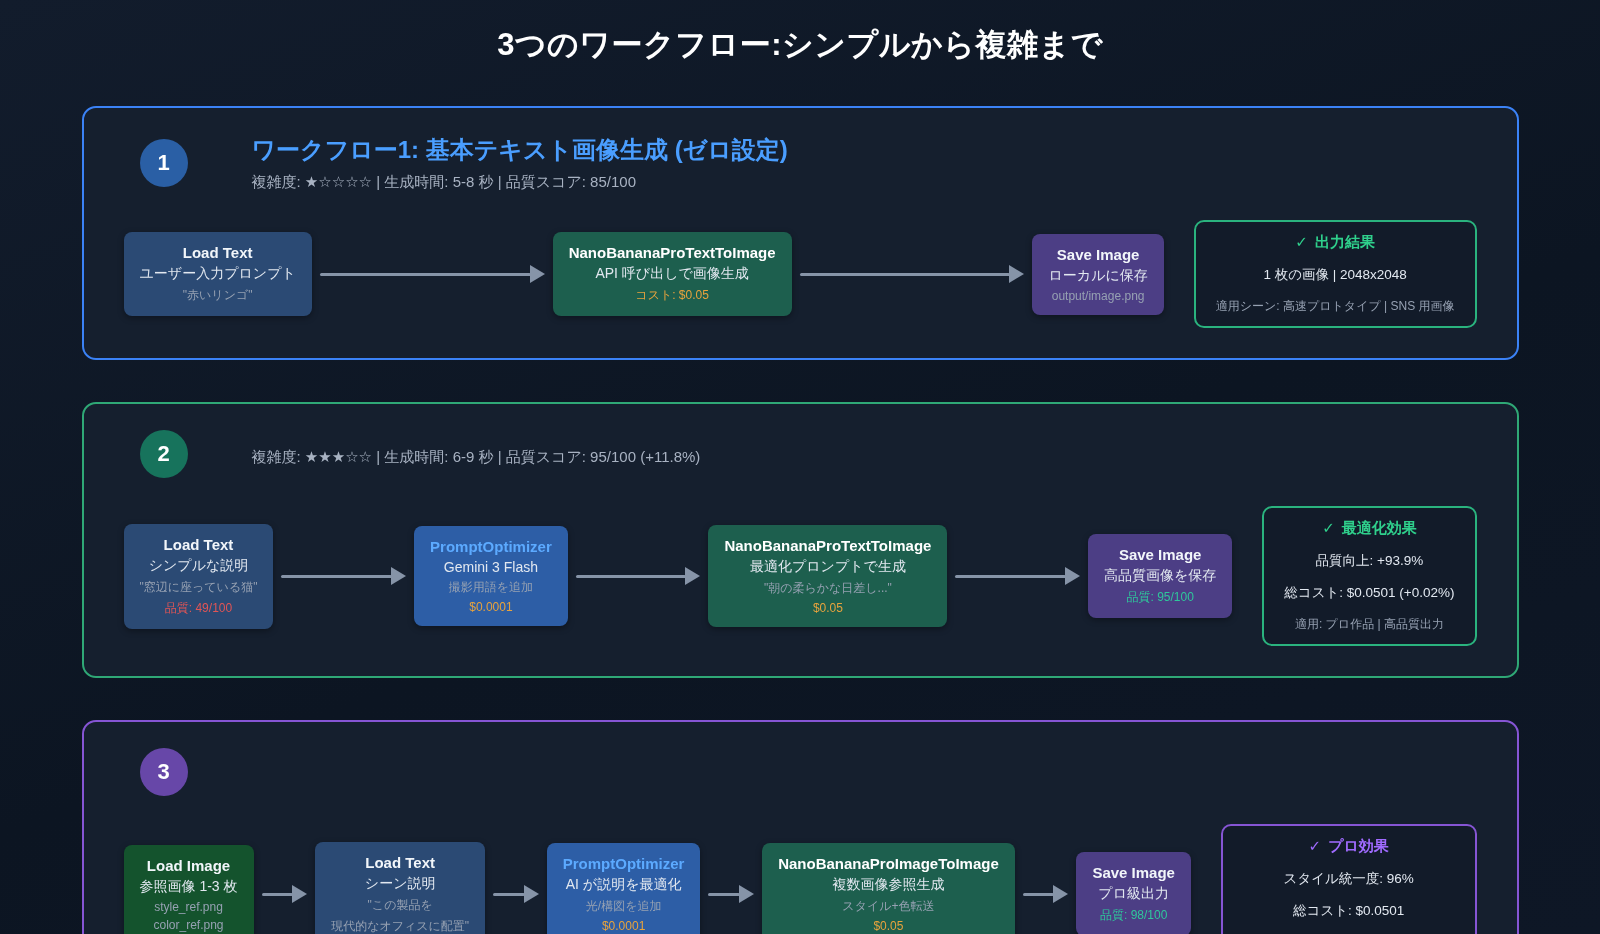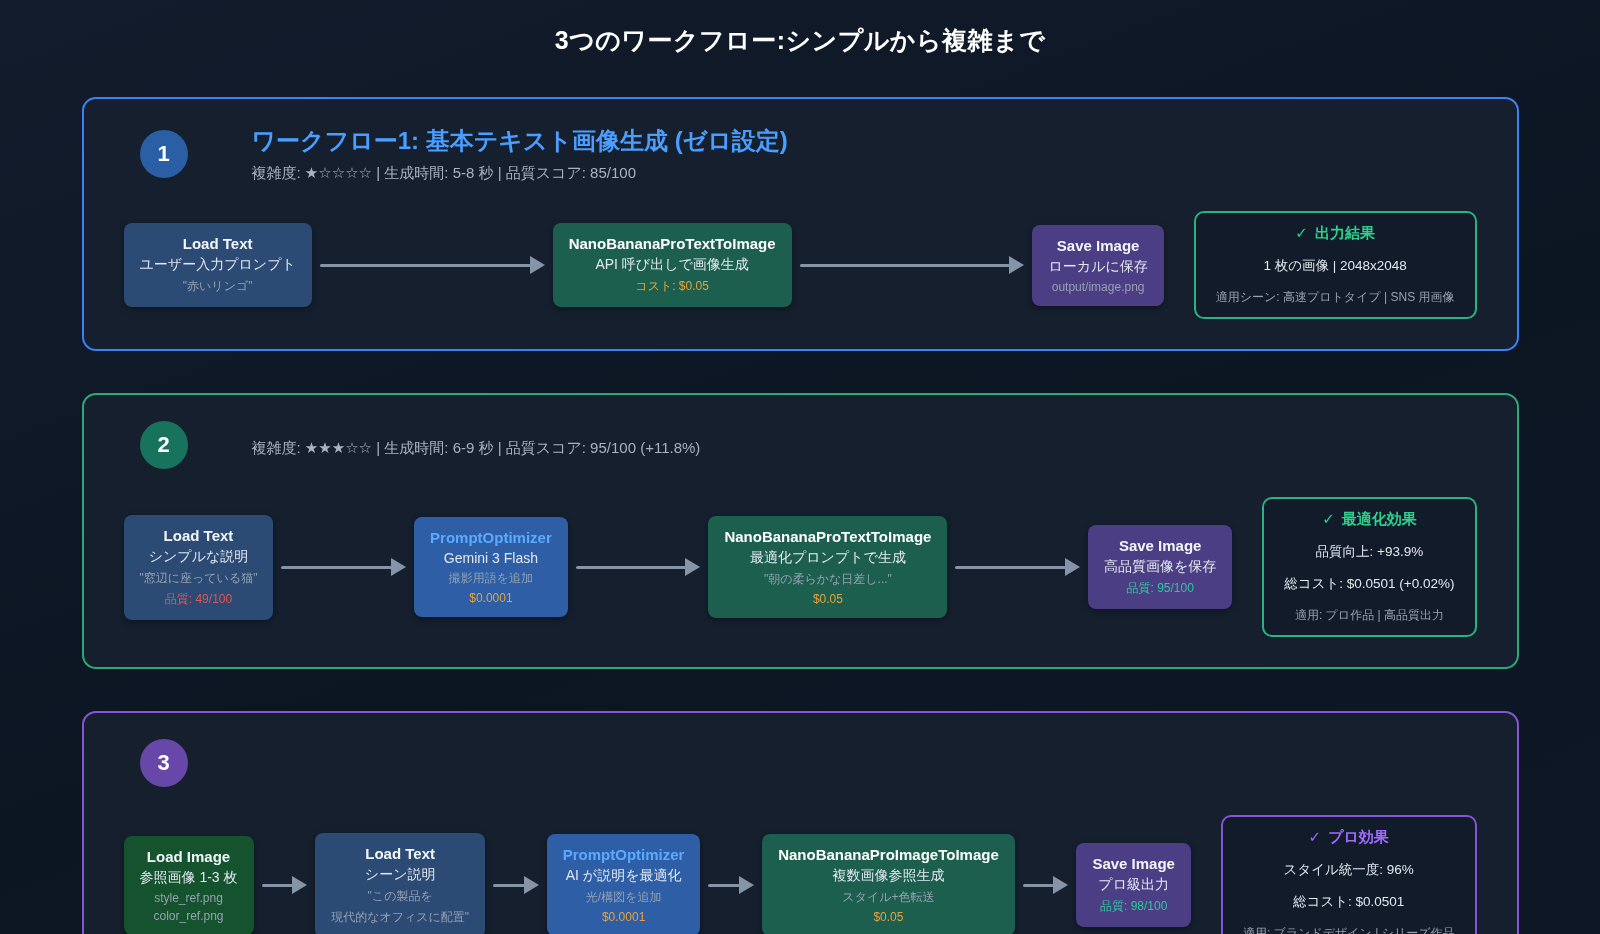--- a/index.html
+++ b/index.html
@@ -5,21 +5,21 @@
   * { margin: 0; padding: 0; box-sizing: border-box; }
   html, body {
     width: 1600px; height: 934px;
     overflow: hidden;
     font-family: "Liberation Sans", "DejaVu Sans", sans-serif;
     background: linear-gradient(160deg, #121c2c 0%, #0c1522 55%, #0e1726 100%);
     color: #e2e8f0;
   }
   .page-title {
     text-align: center;
-    font-size: 25px;
+    font-size: 31px;
     font-weight: bold;
     color: #ffffff;
     padding-top: 24px;
     margin-bottom: 40px;
     letter-spacing: 0.5px;
   }
   .workflow {
     width: 1437px;
     margin: 0 auto 42px auto;
     border: 2px solid;

